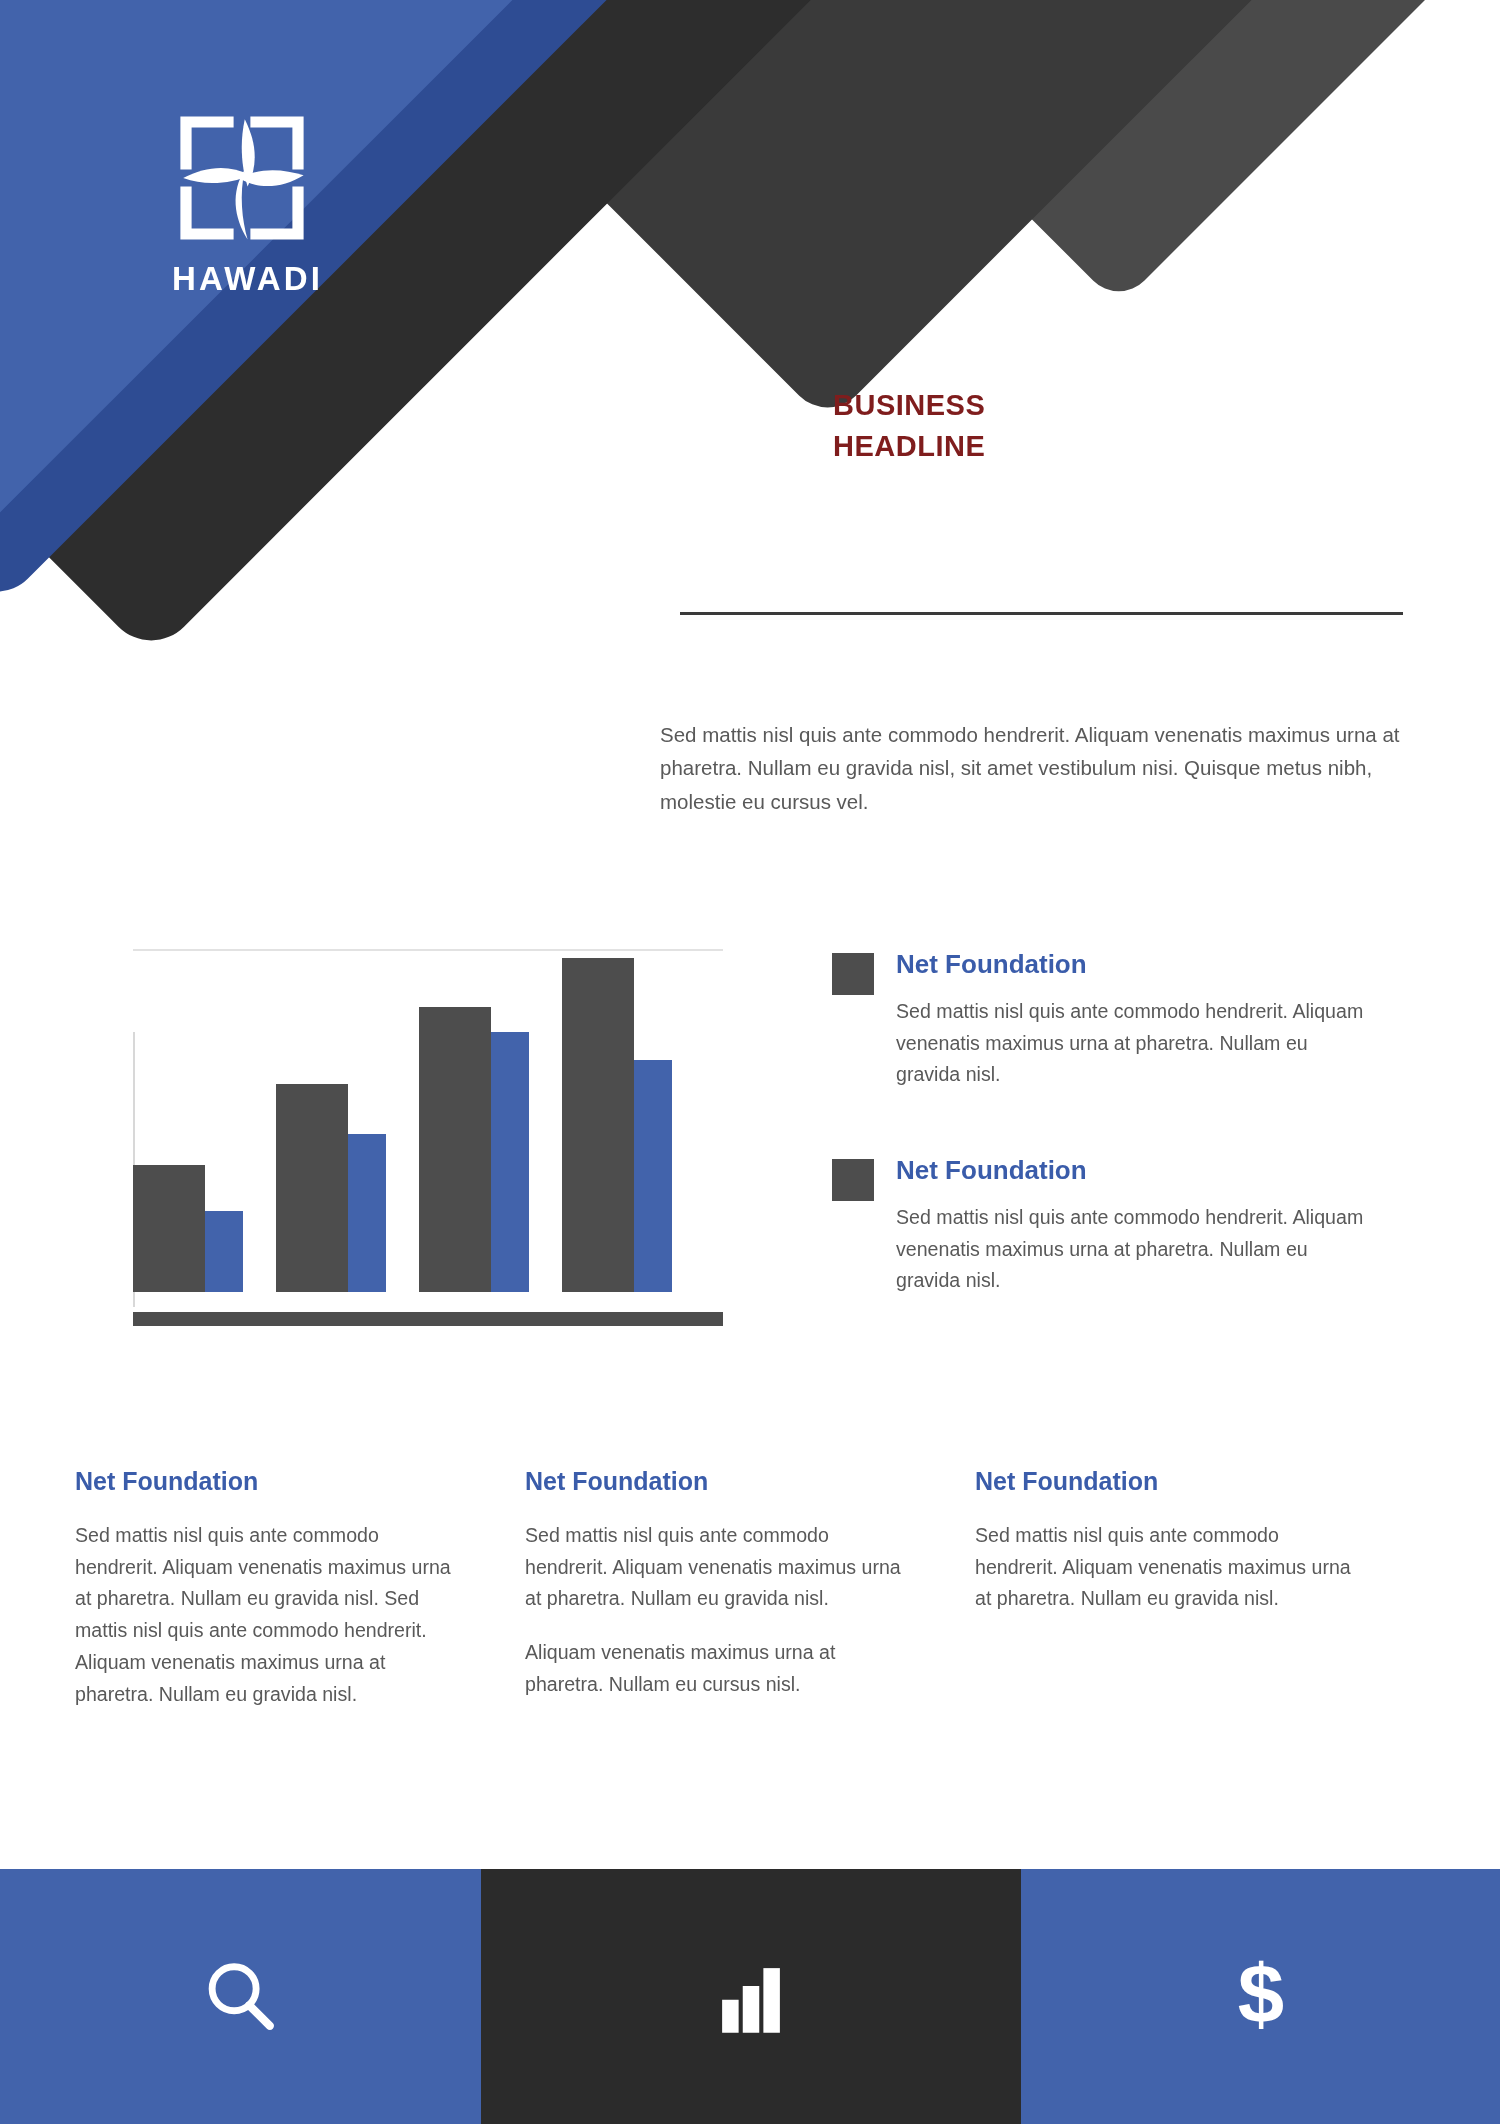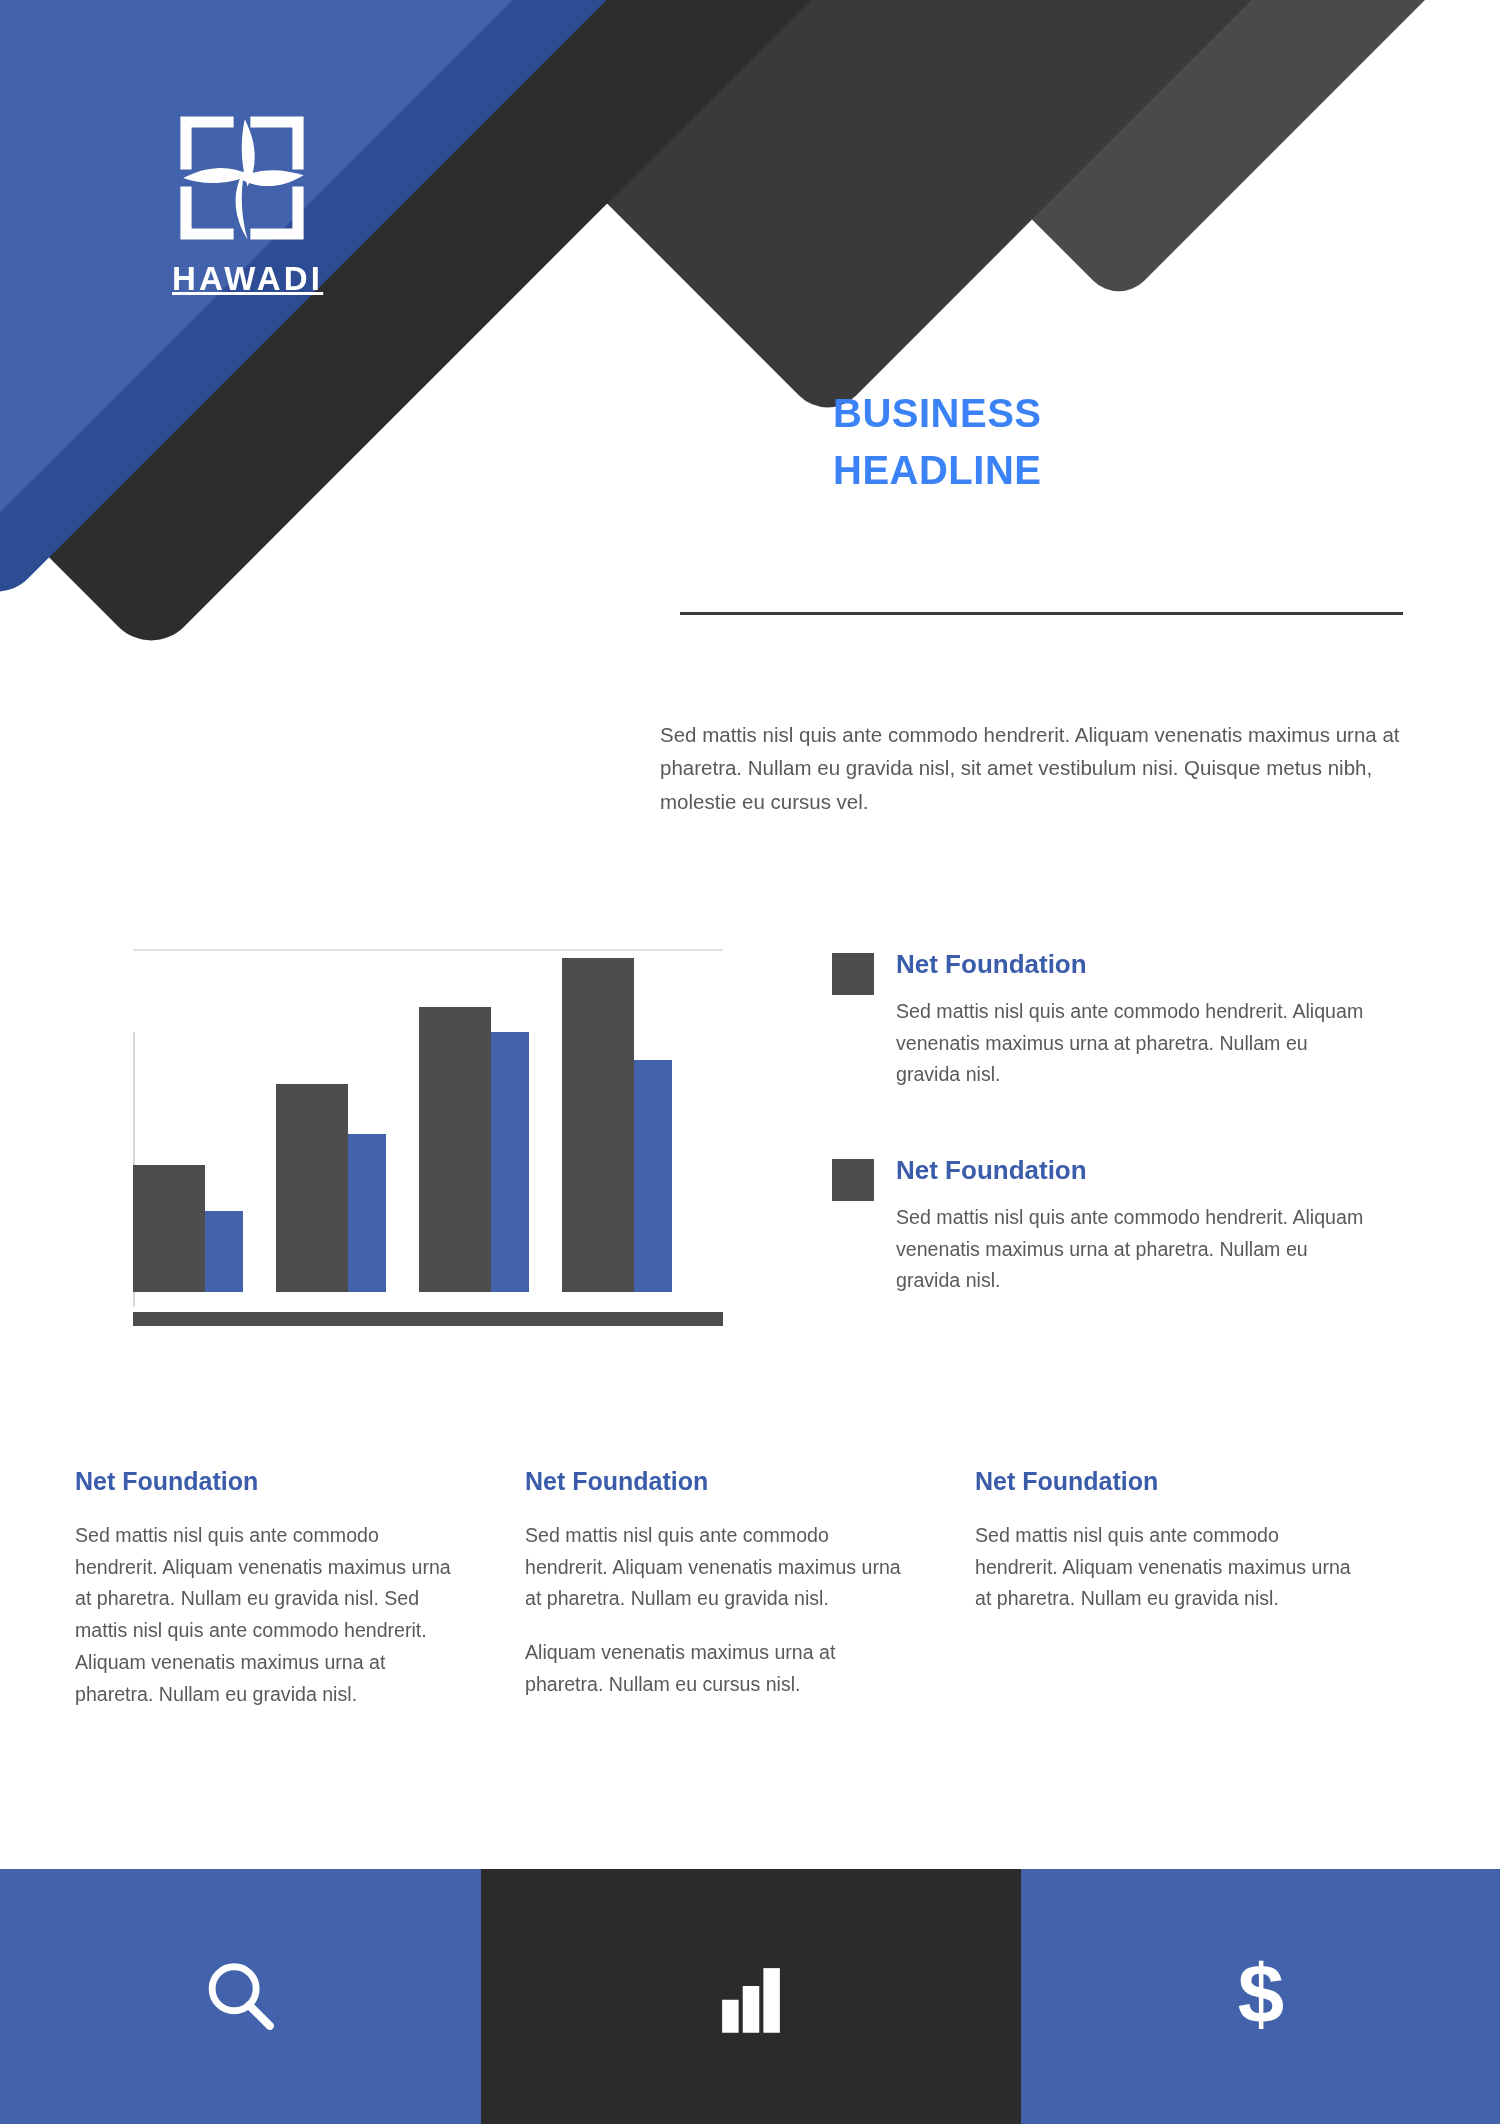--- a/index.html
+++ b/index.html
@@ -68,30 +68,29 @@
     z-index:5; text-align:center;
   }
   .logo-mark { width:140px; height:140px; display:block; }
   .logo-word {
     color:#ffffff;
     font-size:33px;
     font-weight:bold;
     letter-spacing:3.2px;
     margin-top:14px;
     line-height:1;
-    text-decoration:underline;
   }
 
   
   .headline-wrap {
     position:absolute; left:833px; top:385px; width:600px; z-index:6;
   }
   .headline {
-    color:#3b82f6;
-    font-size:40px;
+    color:#7f1d1d;
+    font-size:29px;
     font-weight:bold;
     line-height:1.42;
     letter-spacing:0.5px;
   }
   .headline-rule {
     position:absolute; left:680px; top:612px;
     width:723px; height:3px; background:#3a3a3a; z-index:6;
   }
   .intro-text {
     position:absolute; left:660px; top:718px; width:740px;

